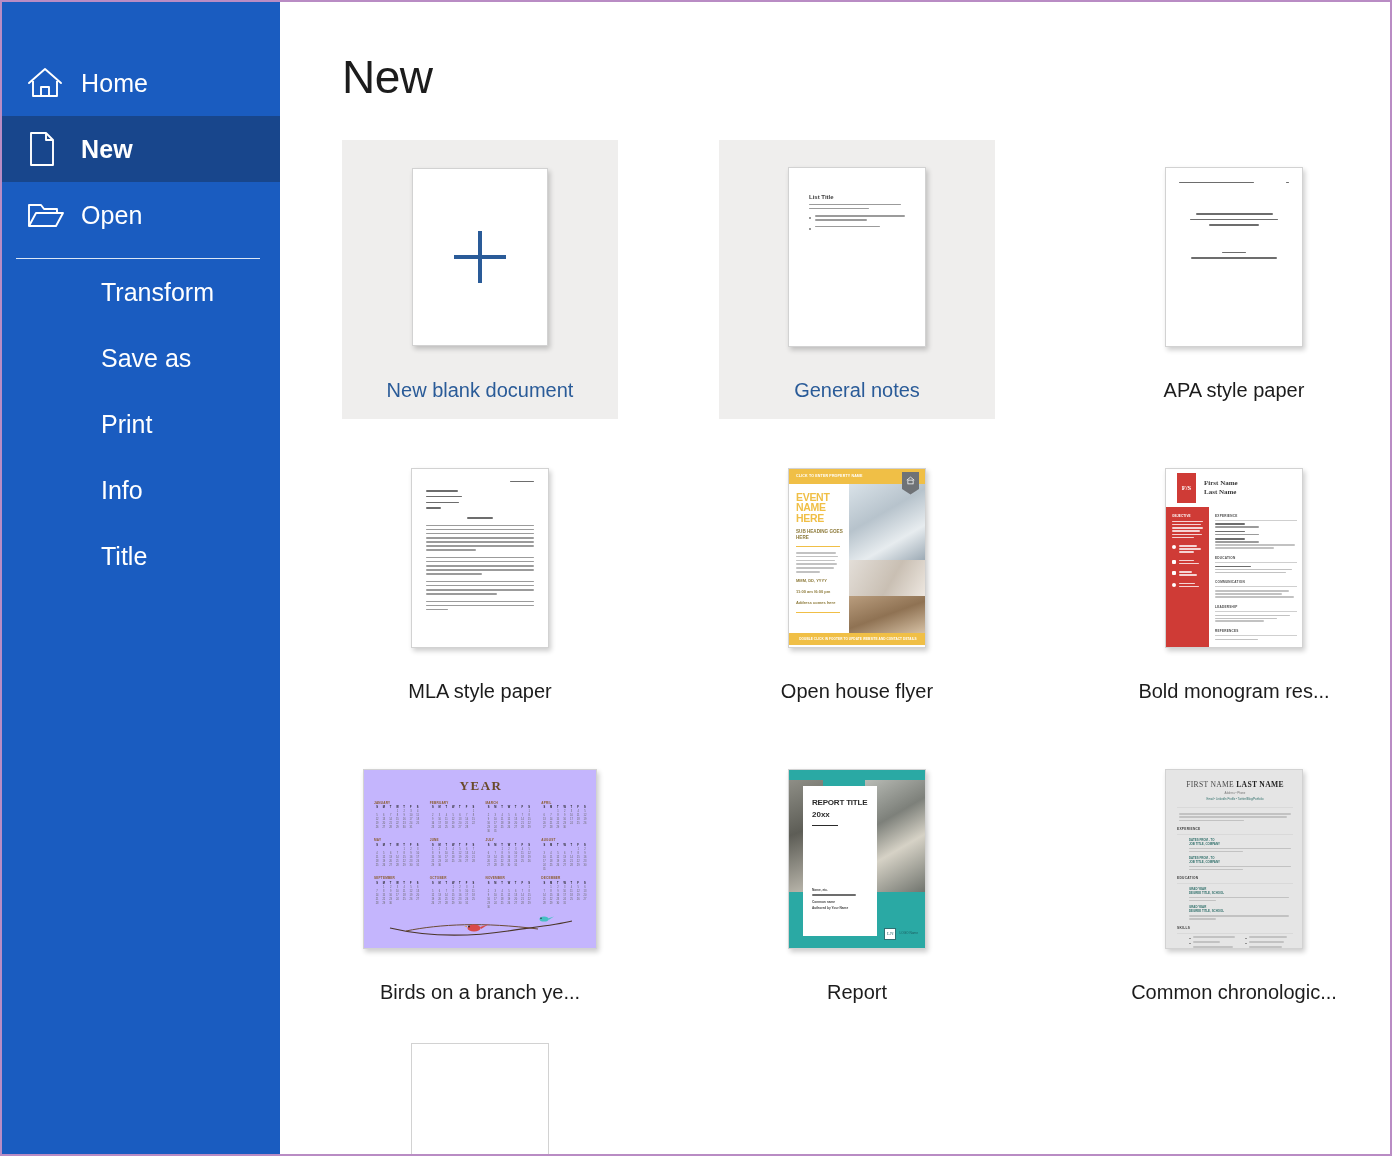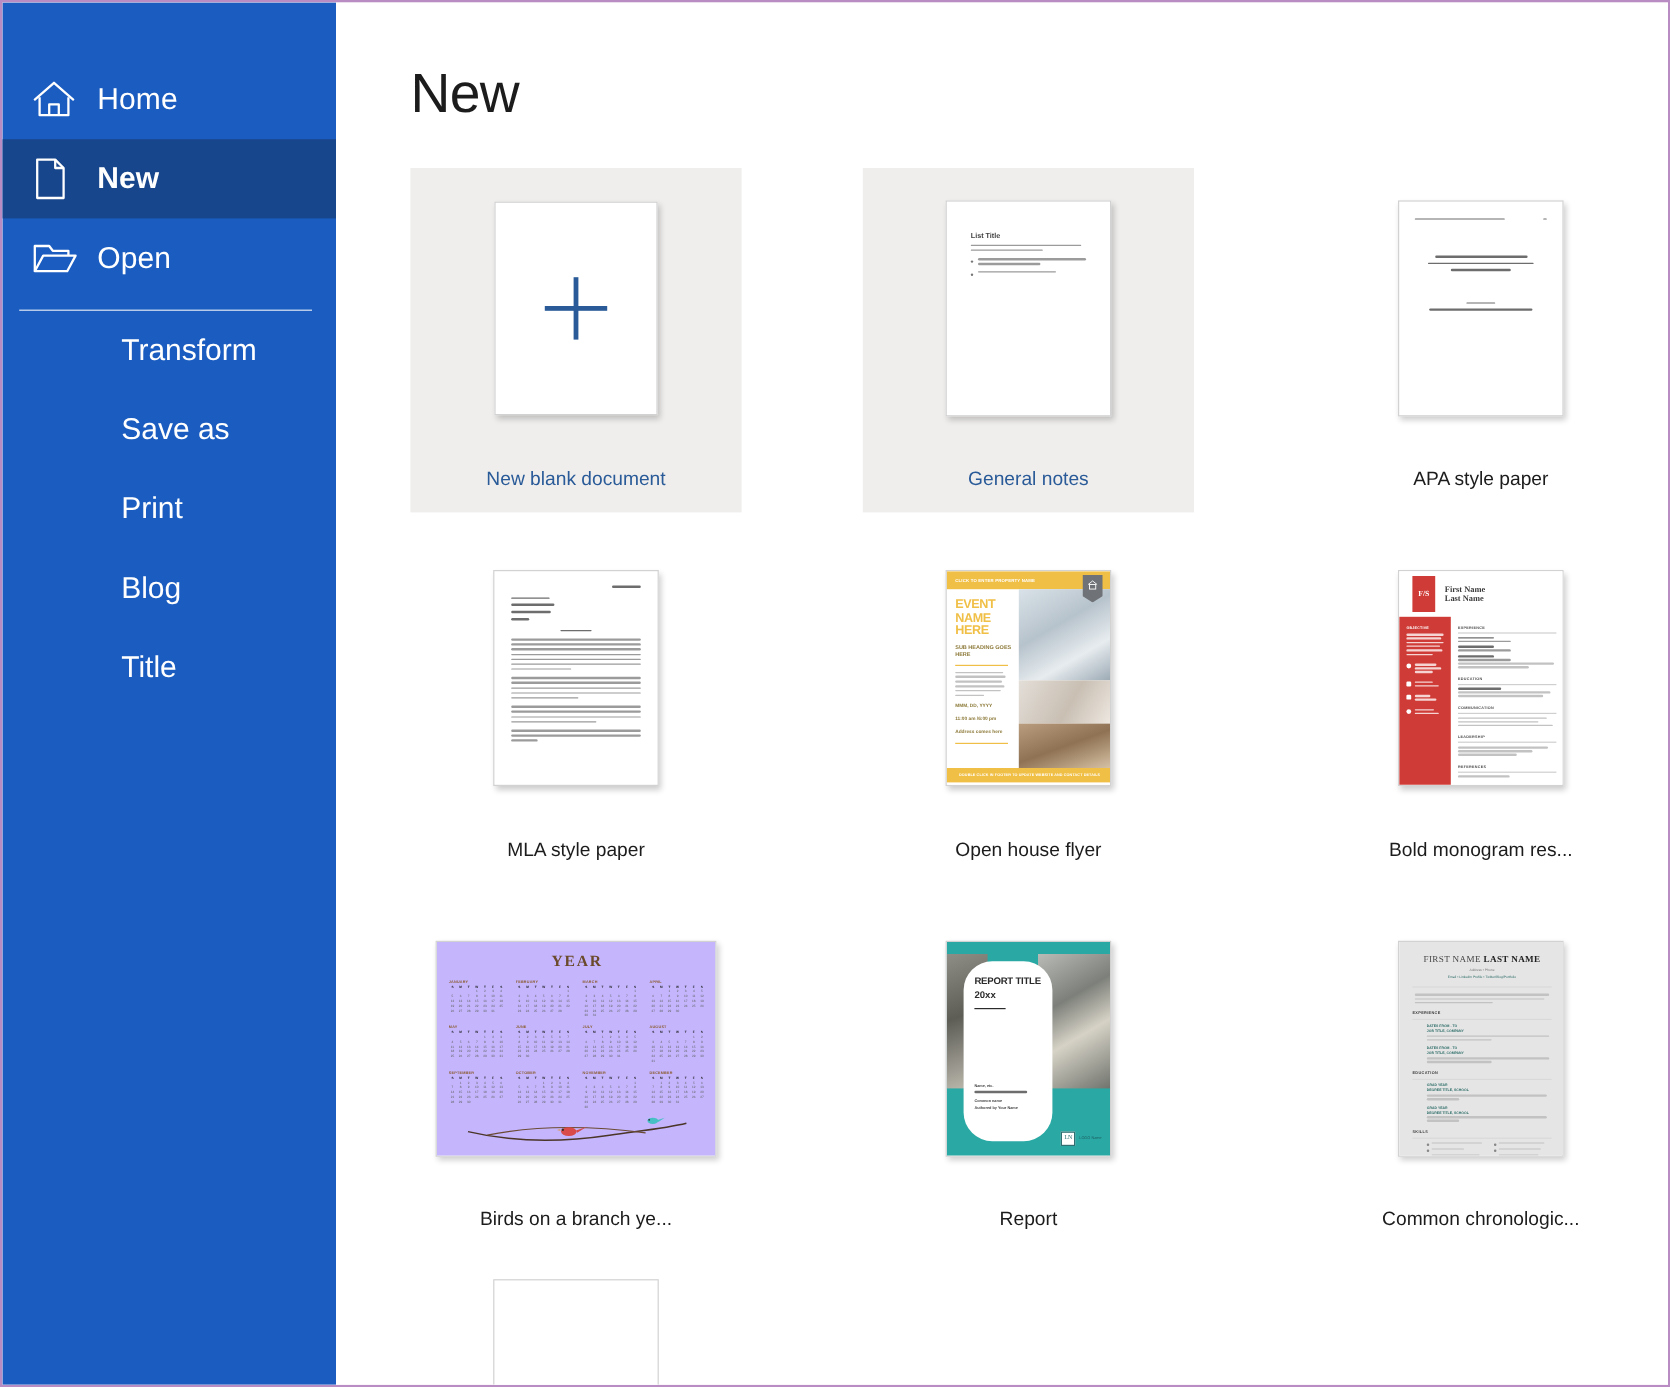--- a/index.html
+++ b/index.html
@@ -98,26 +98,25 @@
   }
   .tile.active { background: #efeeed; }
   .thumb-wrap {
     height: 205px;
     display: flex;
     align-items: center;
     justify-content: center;
     margin-bottom: 20px;
   }
   .tile-label {
-    font-size: 16px;
+    font-size: 20px;
     color: #1c1c1c;
     text-align: center;
     white-space: nowrap;
     line-height: 1.1;
-    margin-top: 12px;
   }
   .tile.active .tile-label { color: #2a5b98; }
 
   
   .doc {
     background: #ffffff;
     border: 1px solid #d2d2d2;
     box-shadow: 2px 3px 5px rgba(0,0,0,.20);
     position: relative;
     overflow: hidden;
@@ -210,21 +209,21 @@
   .cal-d { font-size:2.6px; color:#666; text-align:center; line-height:3.4px; }
   .cal-d.hd { color:#222; font-weight:700; }
   .branch { position:absolute; left:24px; bottom:9px; width:186px; height:26px; }
 
   
   .rep { width:138px; height:180px; background:#2aa9a4; position:relative; overflow:hidden; }
   .rep-photo-l { position:absolute; left:0; top:10px; width:34px; height:112px;
                  background:linear-gradient(160deg,#8e8e86 0%,#5d5d56 45%,#c3bfb4 100%); }
   .rep-photo-r { position:absolute; right:0; top:10px; width:62px; height:112px;
                  background:linear-gradient(150deg,#b9bcb6 0%,#7d807a 35%,#d6d2c6 60%,#6e726c 100%); }
-  .rep-card { position:absolute; left:14px; top:16px; width:74px; height:150px; background:#fff; padding:12px 9px 0 9px;border-radius:24px; }
+  .rep-card { position:absolute; left:14px; top:16px; width:74px; height:150px; background:#fff; padding:12px 9px 0 9px; }
   .rep-t { font-size:8px; font-weight:800; color:#2b2b2b; letter-spacing:-.2px; line-height:10px; }
   .rep-y { font-size:8px; font-weight:800; color:#2b2b2b; margin-top:2px; }
   .rep-rule { width:26px; height:1.6px; background:#2b2b2b; margin-top:6px; }
   .rep-foot { position:absolute; left:9px; bottom:24px; width:56px; }
   .rep-ft { font-size:3.2px; font-weight:700; color:#444; margin-bottom:2px; }
   .rep-logo { position:absolute; right:9px; bottom:10px; display:flex; align-items:center; gap:3px; }
   .rep-logo-box { width:12px; height:12px; border:1px solid #2f6f72; display:flex; align-items:center;
                   justify-content:center; font-size:5px; color:#2f6f72; font-family:"Liberation Serif",serif; background:#fff;}
   .rep-logo-t { font-size:3.2px; color:#1d5d60; line-height:4.4px; }
 
@@ -293,21 +292,21 @@
     <div class="sub-row">
       <span>Transform</span>
     </div>
     <div class="sub-row">
       <span>Save as</span>
     </div>
     <div class="sub-row">
       <span>Print</span>
     </div>
     <div class="sub-row">
-      <span>Blog</span>
+      <span>Info</span>
     </div>
     <div class="sub-row">
       <span>Title</span>
     </div>
   </div>
 
   <div class="main">
 
     <div class="page-title">New</div>
 

